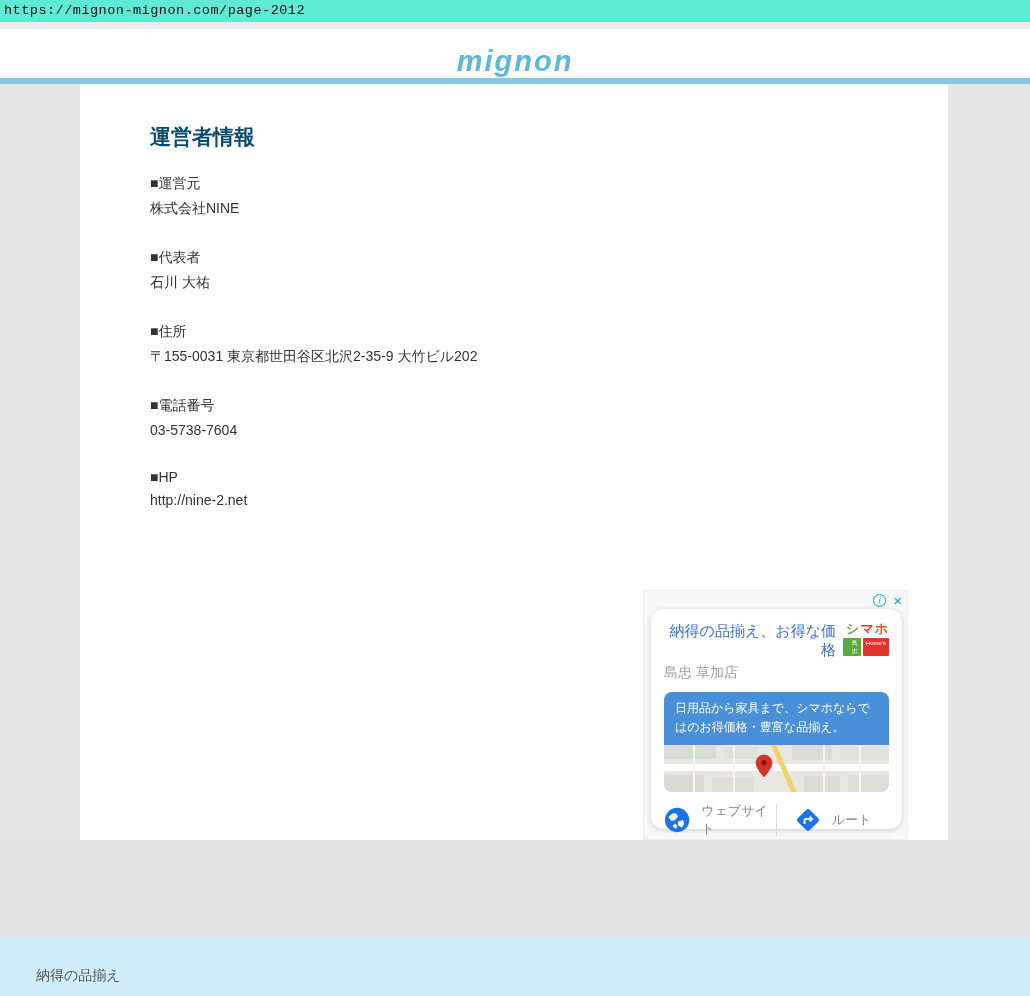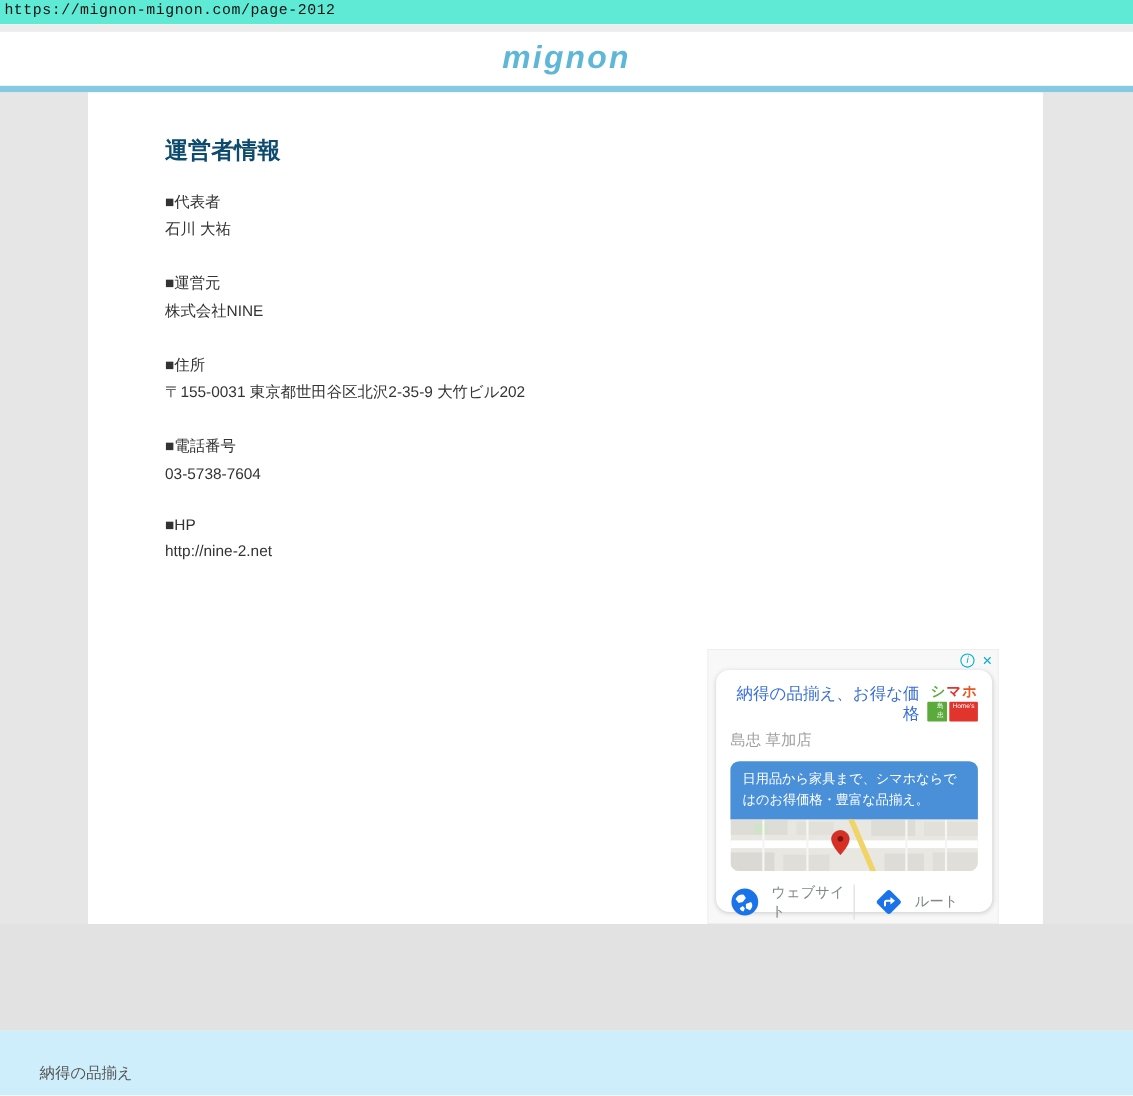--- a/index.html
+++ b/index.html
@@ -7,21 +7,21 @@
   html,body { width:1030px; height:996px; background:#fff; overflow:hidden;
               font-family:"Liberation Sans","DejaVu Sans",sans-serif; }
 
   
   .url-line { height:22px; background:#5eead4; padding:3px 4px 0 4px;
               font-family:Liberation Mono, monospace;
               font-size:13.5px; color:#111; letter-spacing:0.5px; }
   .chrome-strip { height:7px; background:#ededed; }
 
   
-  .site-header { height:49px; background:#fff; display:flex; align-items:center; justify-content:center; }
+  .site-header { height:49px; background:#fff; display:flex; align-items:flex-end; justify-content:center; }
   .logo { font-size:29px; font-style:italic; font-weight:bold; letter-spacing:2px;
           color:#5eb7d7; cursor:pointer; }
   .accent-line { height:6px; background:#85c9e2; }
 
   
   .main-wrap { display:flex; height:756px; }
   .side-gutter-left  { width:80px; background:#e6e6e6; }
   .side-gutter-right { width:82px; background:#e6e6e6; }
   .content { flex:1; background:#fff; position:relative; padding:15px 0 0 70px; }
 
@@ -89,26 +89,26 @@
 <div class="main-wrap">
   <div class="side-gutter-left"></div>
 
   <div class="content">
 
 
     <h1 class="page-title">運営者情報</h1>
 
     <div class="info-list">
       <div class="group">
+        <div class="label">■運営元</div>
+        <div class="value">株式会社NINE</div>
+      </div>
+      <div class="group">
         <div class="label">■代表者</div>
         <div class="value">石川 大祐</div>
-      </div>
-      <div class="group">
-        <div class="label">■運営元</div>
-        <div class="value">株式会社NINE</div>
       </div>
       <div class="group">
         <div class="label">■住所</div>
         <div class="value">〒155-0031 東京都世田谷区北沢2-35-9 大竹ビル202</div>
       </div>
       <div class="group">
         <div class="label">■電話番号</div>
         <div class="value">03-5738-7604</div>
       </div>
       <div class="group">

